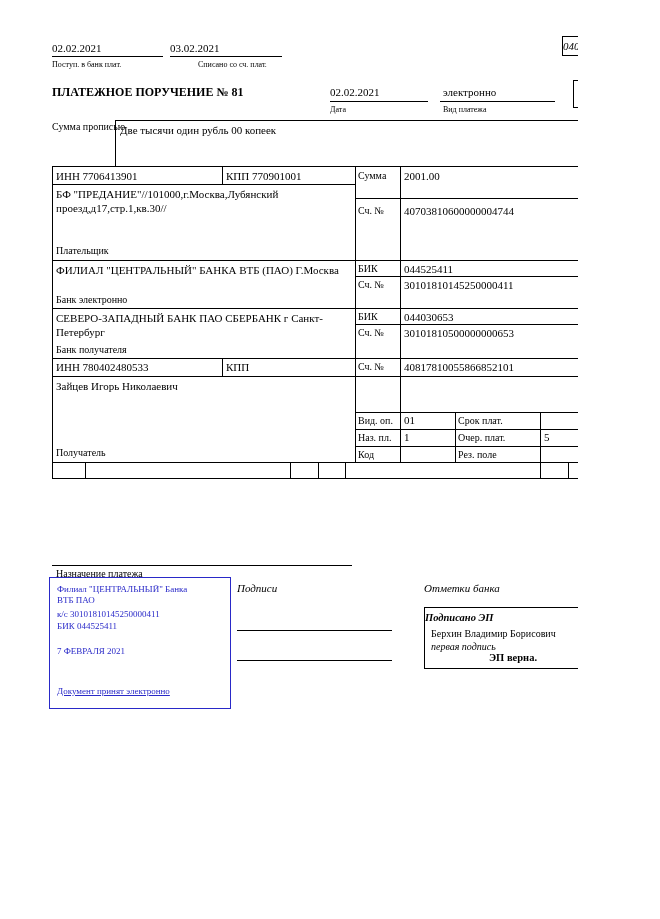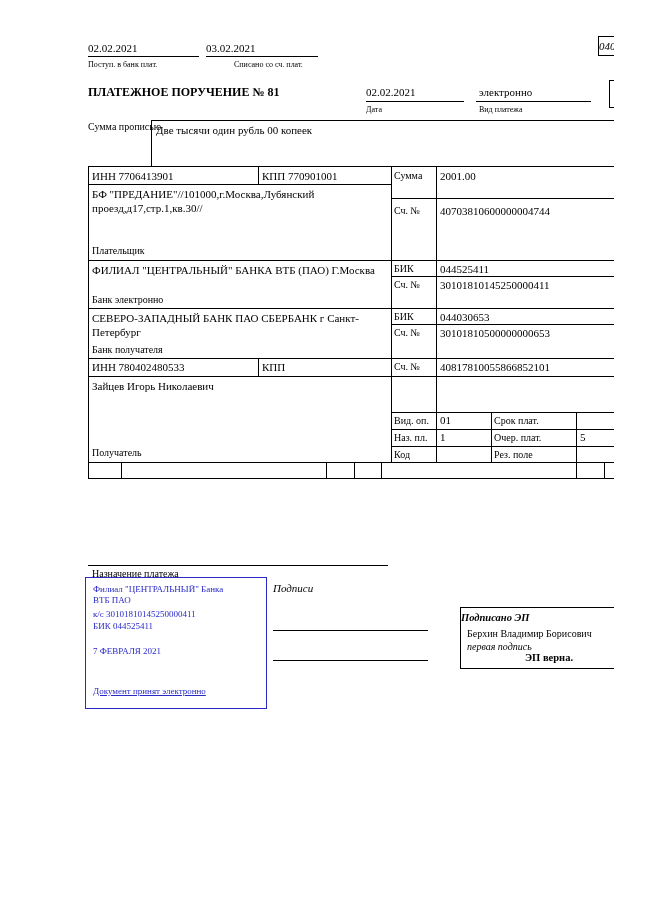--- a/index.html
+++ b/index.html
@@ -1,18 +1,18 @@
 <!DOCTYPE html>
 <html><head>
 <meta charset="utf-8">
 <style>
   * { margin:0; padding:0; box-sizing:border-box; }
   html,body { background:#fff; }
   .page { position:relative; width:578px; height:919px; background:#ffffff;
-          font-family:"Liberation Serif", serif; color:#000; overflow:hidden;margin-left:36px; }
+          font-family:"Liberation Serif", serif; color:#000; overflow:hidden; }
   .t   { position:absolute; font-size:11px; line-height:14px; white-space:nowrap; }
   .wrap{ white-space:normal; }
   .lbl { position:absolute; font-size:10px; line-height:12px; white-space:nowrap; }
   .sm  { position:absolute; font-size:8px; line-height:9px; white-space:nowrap; }
   .bold{ font-weight:bold; }
   .it  { font-style:italic; }
   .ctr { text-align:left;font-style:italic; }
   .hl  { position:absolute; height:1px; background:#000; }
   .vl  { position:absolute; width:1px; background:#000; }
   .box { position:absolute; border:1px solid #000; }
@@ -126,20 +126,21 @@
   <div class="lbl" style="left:358px;top:449px;">Код</div>
   <div class="lbl" style="left:458px;top:449px;">Рез. поле</div>
 
   <div class="hl" style="left:52px;top:565px;width:300px;"></div>
   <div class="lbl" style="left:56px;top:568px;">Назначение платежа</div>
 
   <div class="t ctr" style="left:237px;top:581px;width:155px;">Подписи</div>
   <div class="hl" style="left:237px;top:630px;width:155px;"></div>
   <div class="hl" style="left:237px;top:660px;width:155px;"></div>
 
+  <div class="t ctr" style="left:424px;top:581px;width:188px;">Отметки банка</div>
 
   <div class="box ep" style="left:424px;top:607px;width:188px;height:62px;">
     <div class="e bold ctr" style="left:0;top:4px;width:186px;font-size:10.5px;">Подписано ЭП</div>
     <div class="e" style="left:6px;top:20px;">Берхин Владимир Борисович</div>
     <div class="e it" style="left:6px;top:33px;">первая подпись</div>
     <div class="e bold" style="left:64px;top:44px;font-size:10.5px;">ЭП верна.</div>
   </div>
 
   <div class="stamp" style="left: 49px; top: 577px; width: 182px; height: 132px; border-color: rgb(41, 41, 200); color: rgb(41, 41, 200);">
     <div class="s" style="left:7px;top:6px;">Филиал "ЦЕНТРАЛЬНЫЙ" Банка</div>

